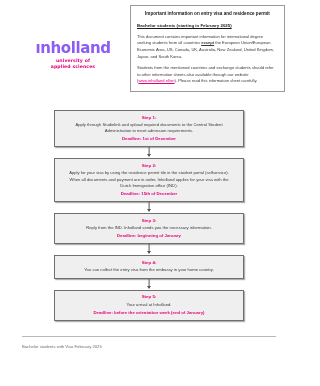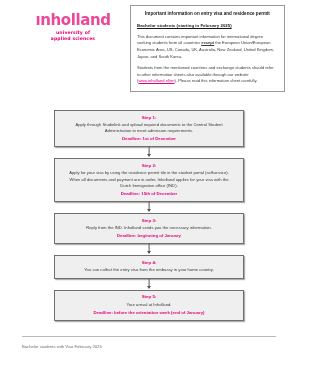--- a/index.html
+++ b/index.html
@@ -35,23 +35,24 @@
     left: 30px;
     top: 13px;
     width: 86px;
     text-align: center;
   }
   .logo-word {
     font-family: "DejaVu Sans", sans-serif;
     font-size: 15px;
     font-weight: bold;
     letter-spacing: -0.4px;
-    color: #ec4899;
+    color: #8b5cf6;
     line-height: 1;
     white-space: nowrap;
+    margin-top: 28px;
   }
   .logo-sub {
     margin-top: 2px;
     font-family: "DejaVu Sans", sans-serif;
     font-size: 4.6px;
     font-weight: bold;
     color: #E6007E;
     line-height: 1.35;
     letter-spacing: 0.1px;
   }

